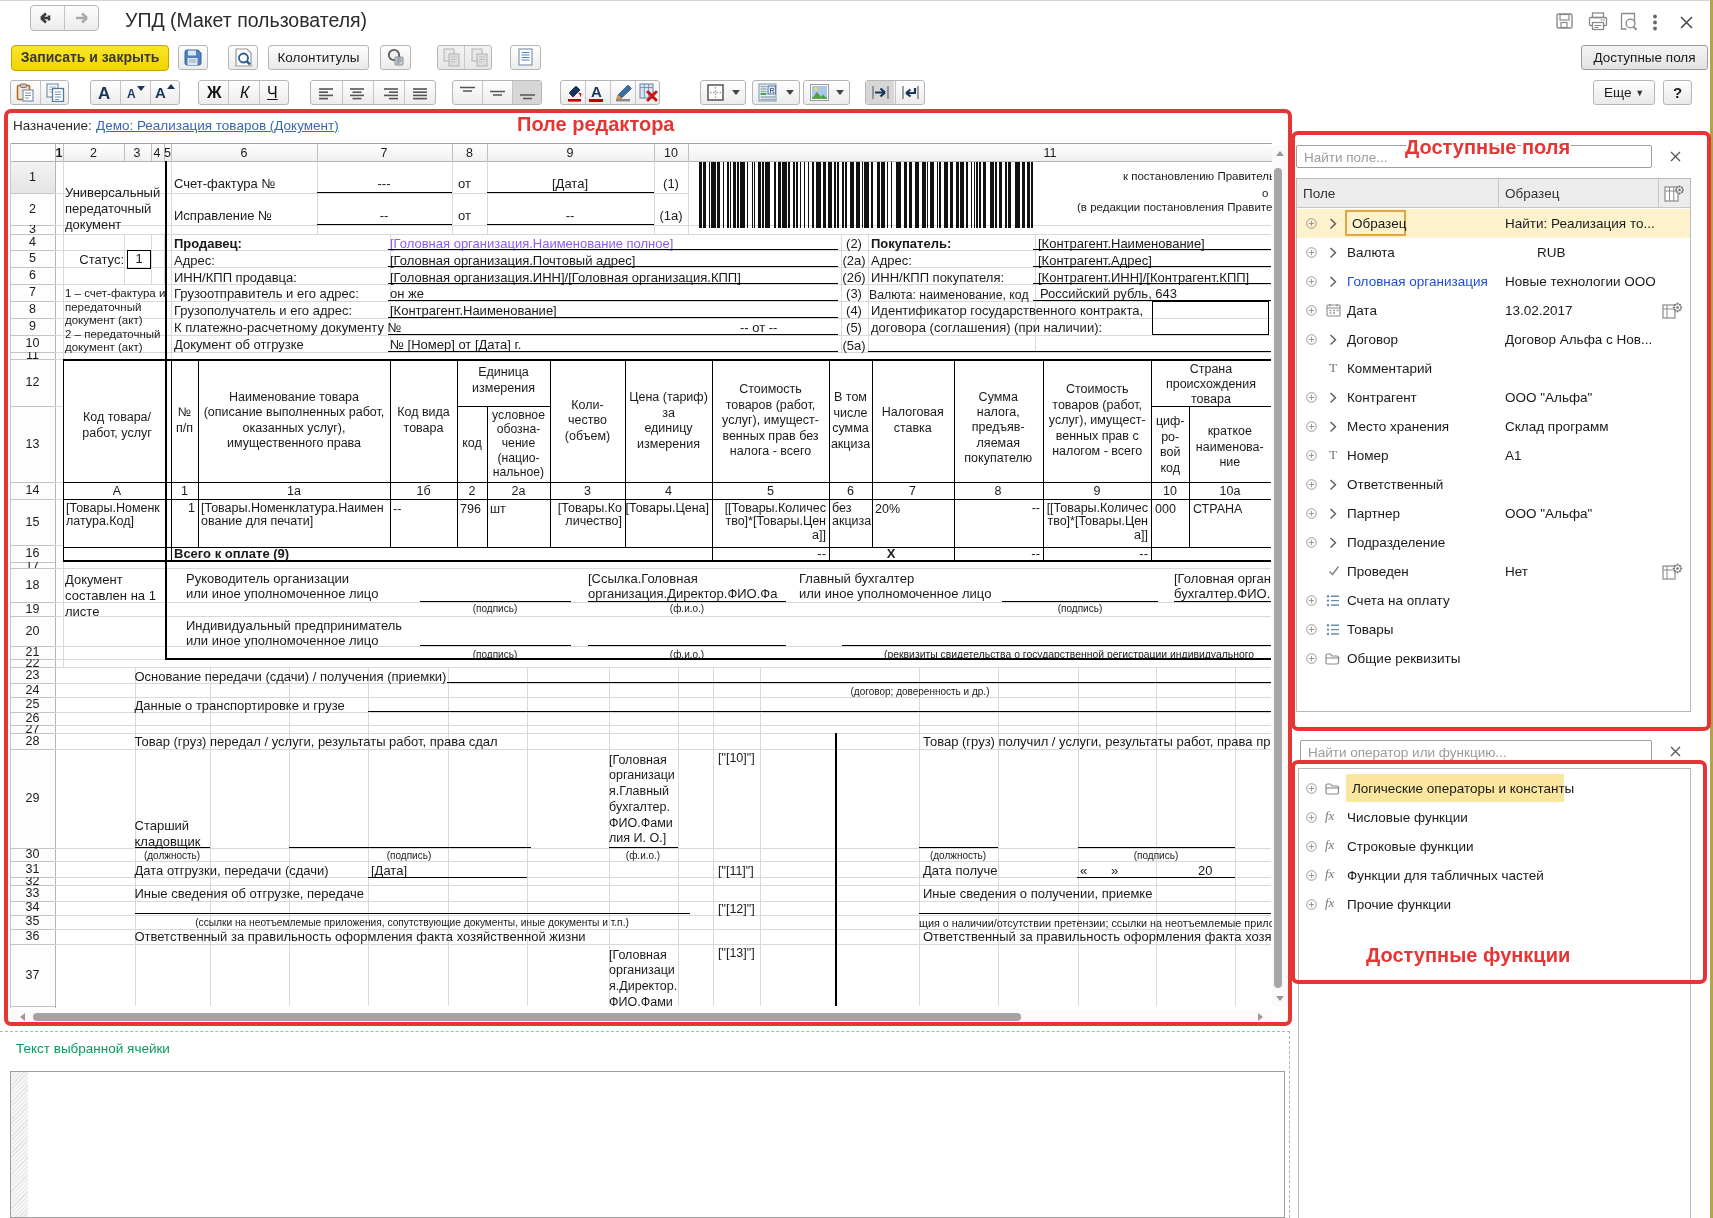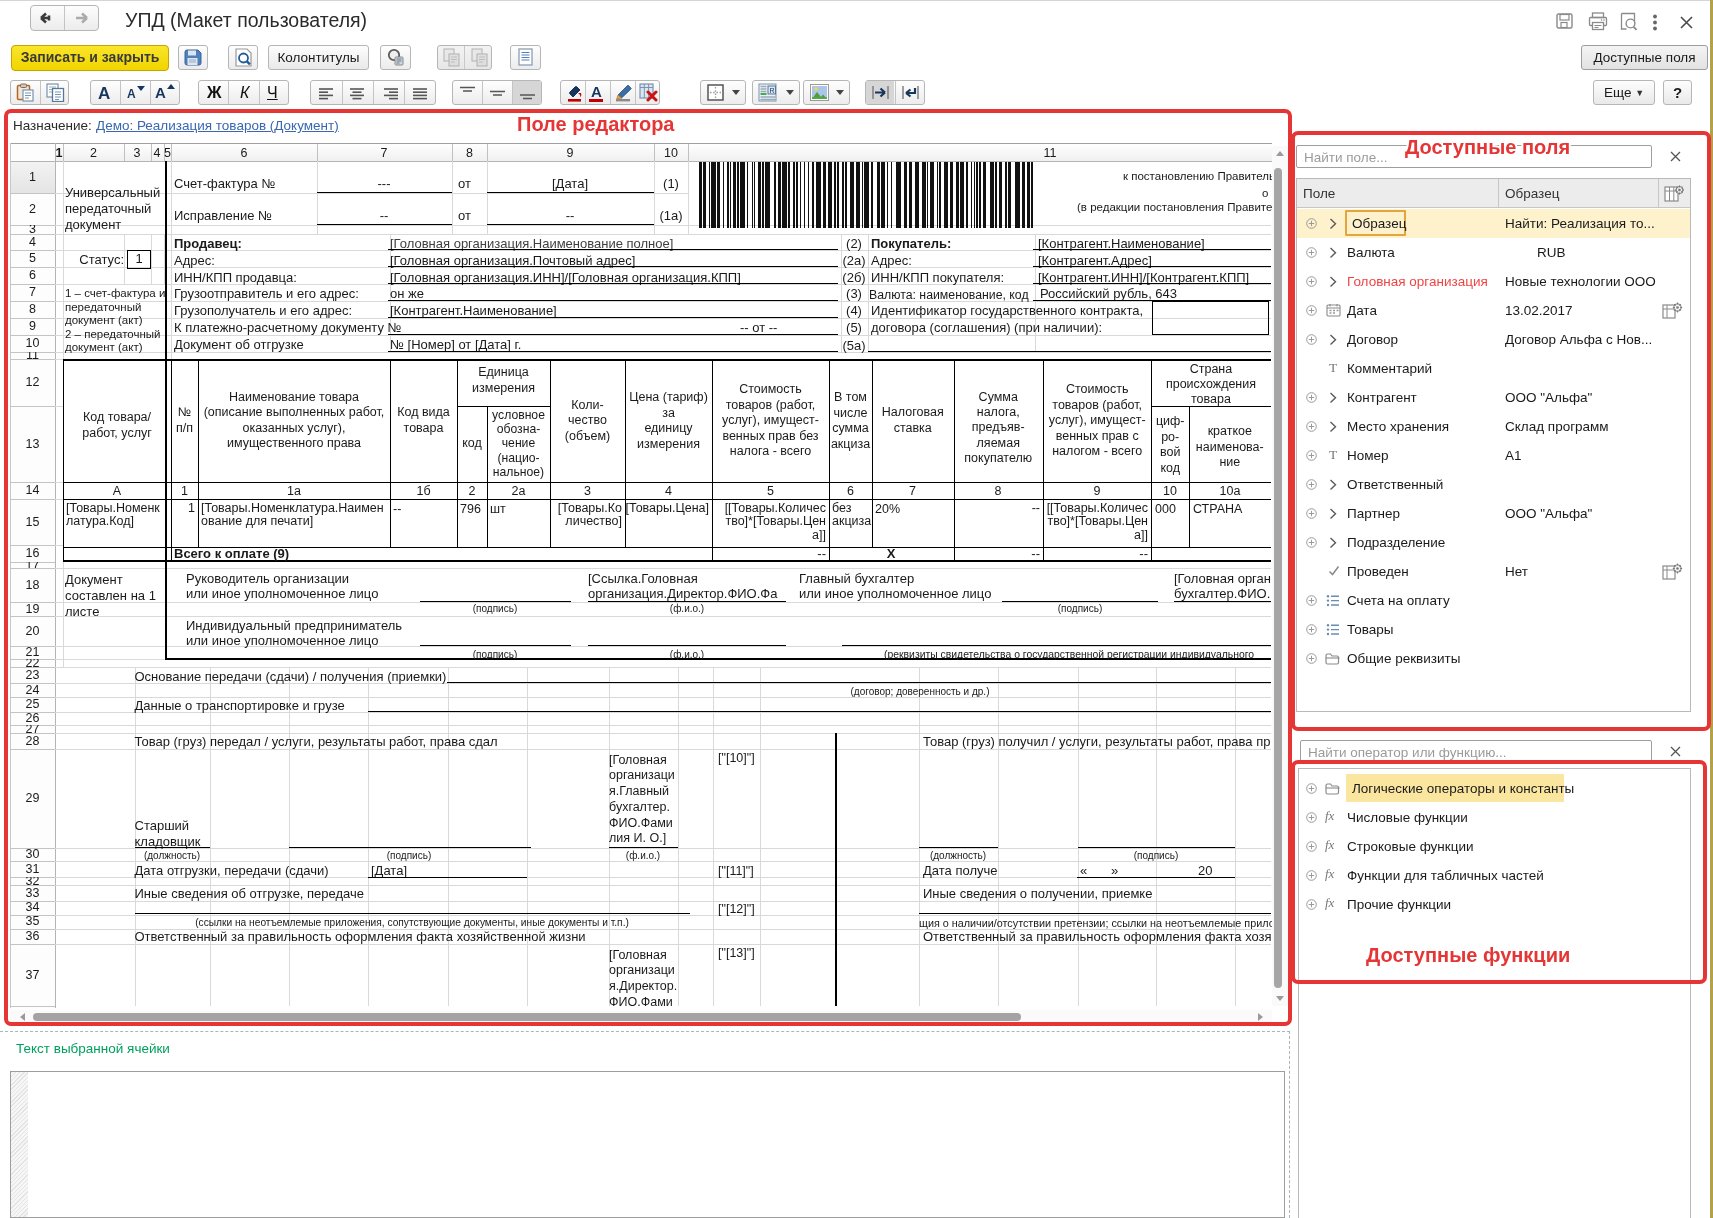--- a/index.html
+++ b/index.html
@@ -494,21 +494,21 @@
     <div class="a" style="left:1252px;top:44px;font-size:11.5px;color:#1a1a1a;font-weight:normal;white-space:nowrap;">о</div>
     <div class="a" style="left:1067px;top:58px;font-size:11.5px;color:#1a1a1a;font-weight:normal;white-space:nowrap;">(в редакции постановления Правительс</div>
     <div class="a" style="left:-186px;top:109.5px;width:300px;text-align:right;font-size:13px;color:#1a1a1a;font-weight:normal;white-space:nowrap;">Статус:</div>
     <div class="a" style="left:117px;top:106.5px;width:24px;height:19px;border:1.5px solid #000;box-sizing:border-box;display:flex;align-items:center;justify-content:center;font-size:13px;color:#1a1a1a">1</div>
     <div class="a" style="left:55px;top:144px;font-size:11.5px;color:#1a1a1a;font-weight:normal;white-space:nowrap;">1 – счет-фактура и</div>
     <div class="a" style="left:55px;top:157.5px;font-size:11.5px;color:#1a1a1a;font-weight:normal;white-space:nowrap;">передаточный</div>
     <div class="a" style="left:55px;top:171px;font-size:11.5px;color:#1a1a1a;font-weight:normal;white-space:nowrap;">документ (акт)</div>
     <div class="a" style="left:55px;top:184.5px;font-size:11.5px;color:#1a1a1a;font-weight:normal;white-space:nowrap;">2 – передаточный</div>
     <div class="a" style="left:55px;top:198px;font-size:11.5px;color:#1a1a1a;font-weight:normal;white-space:nowrap;">документ (акт)</div>
     <div class="a" style="left:164px;top:93.5px;font-size:13px;color:#1a1a1a;font-weight:bold;white-space:nowrap;">Продавец:</div>
-    <div class="a" style="left:380px;top:93.5px;font-size:13px;color:#404040;font-weight:normal;white-space:nowrap;border-radius:6px;">[Головная организация.Наименование полное]</div>
+    <div class="a" style="left:380px;top:93.5px;font-size:13px;color:#8b5cf6;font-weight:normal;white-space:nowrap;border-radius:6px;">[Головная организация.Наименование полное]</div>
     <div class="a" style="left:378px;top:106px;width:450px;height:1px;background:#000"></div>
     <div class="a" style="left:164px;top:110.5px;font-size:13px;color:#1a1a1a;font-weight:normal;white-space:nowrap;">Адрес:</div>
     <div class="a" style="left:380px;top:110.5px;font-size:13px;color:#1a1a1a;font-weight:normal;white-space:nowrap;">[Головная организация.Почтовый адрес]</div>
     <div class="a" style="left:378px;top:123px;width:450px;height:1px;background:#000"></div>
     <div class="a" style="left:164px;top:127.5px;font-size:13px;color:#1a1a1a;font-weight:normal;white-space:nowrap;">ИНН/КПП продавца:</div>
     <div class="a" style="left:380px;top:127.5px;font-size:13px;color:#1a1a1a;font-weight:normal;white-space:nowrap;">[Головная организация.ИНН]/[Головная организация.КПП]</div>
     <div class="a" style="left:378px;top:140px;width:450px;height:1px;background:#000"></div>
     <div class="a" style="left:164px;top:144px;font-size:13px;color:#1a1a1a;font-weight:normal;white-space:nowrap;">Грузоотправитель и его адрес:</div>
     <div class="a" style="left:380px;top:144px;font-size:13px;color:#1a1a1a;font-weight:normal;white-space:nowrap;">он же</div>
     <div class="a" style="left:378px;top:156.5px;width:450px;height:1px;background:#000"></div>
@@ -867,21 +867,21 @@
   </svg>
 <div class="a" style="left:1347px;top:244.5px;font-size:13.5px;color:#1a1a1a;font-weight:normal;white-space:nowrap;">Валюта</div>
 <div class="a" style="left:1537px;top:244.5px;font-size:13.5px;color:#1a1a1a;font-weight:normal;white-space:nowrap;">RUB</div>
 <svg class="a" style="left:1306px;top:275.5px" width="12" height="12">
     <circle cx="5.5" cy="5.5" r="4.8" fill="none" stroke="#9a9a9a" stroke-width="1"></circle>
     <path d="M5.5 2.8 v5.4 M2.8 5.5 h5.4" stroke="#9a9a9a" stroke-width="1"></path>
   </svg>
 <svg class="a" style="left:1329px;top:275.5px" width="8" height="12">
     <path d="M1.5 1 L6.5 5.7 L1.5 10.4" stroke="#5a5a5a" stroke-width="1.4" fill="none"></path>
   </svg>
-<div class="a" style="left:1347px;top:273.5px;font-size:13.5px;color:#ef4444;font-weight:normal;white-space:nowrap;">Головная организация</div>
+<div class="a" style="left:1347px;top:273.5px;font-size:13.5px;color:#1d4ed8;font-weight:normal;white-space:nowrap;">Головная организация</div>
 <div class="a" style="left:1505px;top:273.5px;font-size:13.5px;color:#1a1a1a;font-weight:normal;white-space:nowrap;">Новые технологии ООО</div>
 <svg class="a" style="left:1306px;top:304.5px" width="12" height="12">
     <circle cx="5.5" cy="5.5" r="4.8" fill="none" stroke="#9a9a9a" stroke-width="1"></circle>
     <path d="M5.5 2.8 v5.4 M2.8 5.5 h5.4" stroke="#9a9a9a" stroke-width="1"></path>
   </svg>
 <svg class="a" style="left:1326px;top:303.0px" width="15" height="14">
 <rect x="1" y="2" width="13" height="11" rx="1" fill="#fff" stroke="#8a8a8a" stroke-width="1.1"></rect>
 <path d="M1 5 h13 M4 1 v2.5 M11 1 v2.5" stroke="#8a8a8a" stroke-width="1.1"></path>
 <path d="M3.5 7.5 h2 M7 7.5 h2 M10.5 7.5 h2 M3.5 10 h2 M7 10 h2" stroke="#999" stroke-width="1.3"></path>
 </svg>

